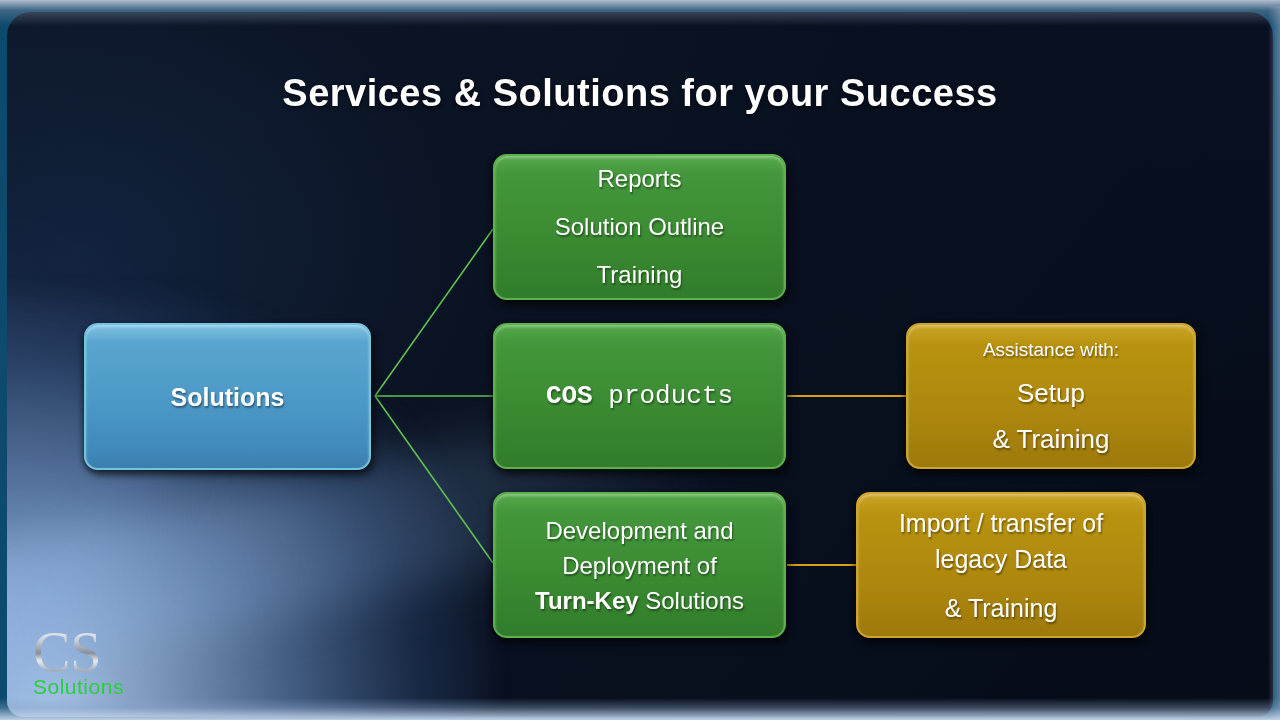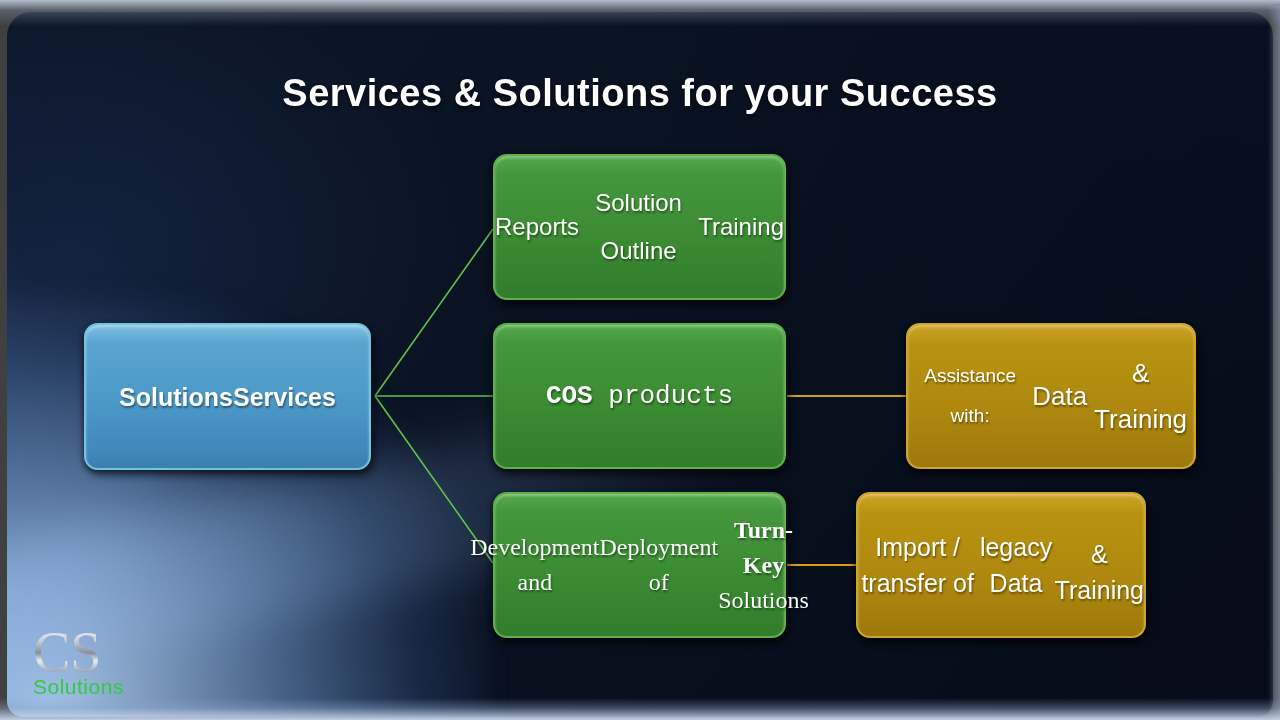--- a/index.html
+++ b/index.html
@@ -1,18 +1,18 @@
 <!DOCTYPE html>
 <html><head>
 <meta charset="utf-8">
 <style>
   html,body { margin:0; padding:0; background:#000; }
   .stage {
     position:relative; width:1280px; height:720px; overflow:hidden;
-    background:#404040;
+    background:#0c4a6e;
     font-family:"Liberation Sans", sans-serif;
   }
   
   .slide-bg {
     position:absolute; top:12px; left:7px; right:7px; bottom:3px;
     border-radius:24px 24px 16px 16px;
     background:
       radial-gradient(ellipse 560px 420px at 6% 34%, rgba(35,65,115,.30), transparent 70%),
       radial-gradient(ellipse 900px 520px at 100% 0%, rgba(8,16,34,.9), transparent 75%),
       linear-gradient(128deg, #0c1628 0%, #0a1322 40%, #070e1c 75%, #060c18 100%);
@@ -58,21 +58,21 @@
     position:absolute; left:0; right:0; top:72px; z-index:4;
     margin:0; text-align:center;
     font-size:38px; font-weight:bold; letter-spacing:.5px;
     color:#ffffff; text-shadow:0 2px 4px rgba(0,0,0,.6);
   }
   
   .connectors { position:absolute; top:0; left:0; z-index:1; pointer-events:none; }
   
   .node {
     position:absolute; z-index:2; box-sizing:border-box;
-    display:flex; flex-direction:row; align-items:center; justify-content:center;
+    display:flex; flex-direction:column; align-items:center; justify-content:center;
     border-radius:14px; border:2px solid;
     color:#fff; text-align:center;
     text-shadow:1px 2px 2px rgba(0,0,0,.4);
     box-shadow:3px 5px 9px rgba(0,0,0,.6), -2px 2px 5px rgba(0,0,0,.35),
                inset 0 2px 3px rgba(255,255,255,.35);
   }
   .node-blue {
     border-color:#72c3de;
     background:linear-gradient(180deg,#7fc2e2 0%, #5aa5cf 12%, #4b98c7 55%, #4089ba 88%, #3a7fae 100%);
   }
@@ -82,21 +82,21 @@
   }
   .node-gold {
     border-color:#cfa42e;
     background:linear-gradient(180deg,#cba426 0%, #b8920f 14%, #ae880e 60%, #9d790b 100%);
   }
   .n-consulting { left:84px;  top:323px; width:287px; height:147px; font-size:25px; font-weight:bold; }
   .n-consulting .line { line-height:48px; }
   .n-reports    { left:493px; top:154px; width:293px; height:146px; font-size:24px; }
   .n-reports .line { line-height:48px; }
   .n-cos        { left:493px; top:323px; width:293px; height:146px; font-size:26px;font-family:Liberation Mono, monospace; }
-  .n-turnkey    { left:493px; top:492px; width:293px; height:146px; font-size:24px;font-family:Liberation Serif, serif; }
+  .n-turnkey    { left:493px; top:492px; width:293px; height:146px; font-size:24px; }
   .n-turnkey .line { line-height:35px; }
   .n-assist     { left:906px; top:323px; width:290px; height:146px; font-size:26px; }
   .n-assist .heading { font-size:19px; line-height:40px; }
   .n-assist .line { line-height:46px; }
   .n-import     { left:856px; top:492px; width:290px; height:146px; font-size:25px; }
   .n-import .line { line-height:36px; }
   .n-import .line-gap { margin-top:13px; }
   .bold-seg { font-weight:bold; }
   
   .logo { position:absolute; left:33px; top:624px; z-index:4; line-height:1; }
@@ -129,42 +129,41 @@
   <svg class="connectors" width="1280" height="720" viewBox="0 0 1280 720">
     <line x1="375" y1="396" x2="493" y2="229" stroke-width="1.6" stroke="#5fc14f"></line>
     <line x1="375" y1="396" x2="493" y2="396" stroke-width="1.6" stroke="#5fc14f"></line>
     <line x1="375" y1="396" x2="493" y2="563" stroke-width="1.6" stroke="#5fc14f"></line>
     <line x1="787" y1="396" x2="906" y2="396" stroke-width="2" stroke="#d8a018"></line>
     <line x1="787" y1="565" x2="906" y2="565" stroke-width="2" stroke="#d8a018"></line>
   </svg>
 
   <div class="node node-blue n-consulting">
     <div class="line">Solutions</div>
-    <div class="line">Services</div>
   </div>
 
   <div class="node node-green n-reports">
     <div class="line">Reports</div>
     <div class="line">Solution Outline</div>
     <div class="line">Training</div>
   </div>
 
   <div class="node node-green n-cos">
     <div class="line"><span class="bold-seg">COS</span><span> products</span></div>
   </div>
 
   <div class="node node-green n-turnkey">
     <div class="line">Development and</div>
     <div class="line">Deployment of</div>
     <div class="line"><span class="bold-seg">Turn-Key</span><span> Solutions</span></div>
   </div>
 
   <div class="node node-gold n-assist">
     <div class="heading">Assistance with:</div>
-    <div class="line">Data</div>
+    <div class="line">Setup</div>
     <div class="line">&amp; Training</div>
   </div>
 
   <div class="node node-gold n-import">
     <div class="line">Import /  transfer of</div>
     <div class="line">legacy Data</div>
     <div class="line line-gap">&amp; Training</div>
   </div>
 
   <div class="logo">

